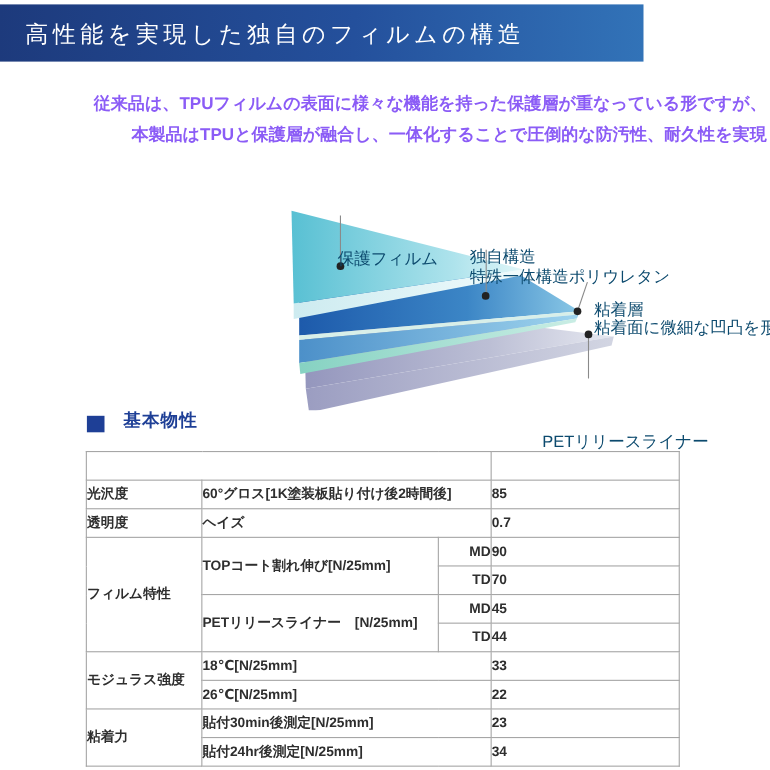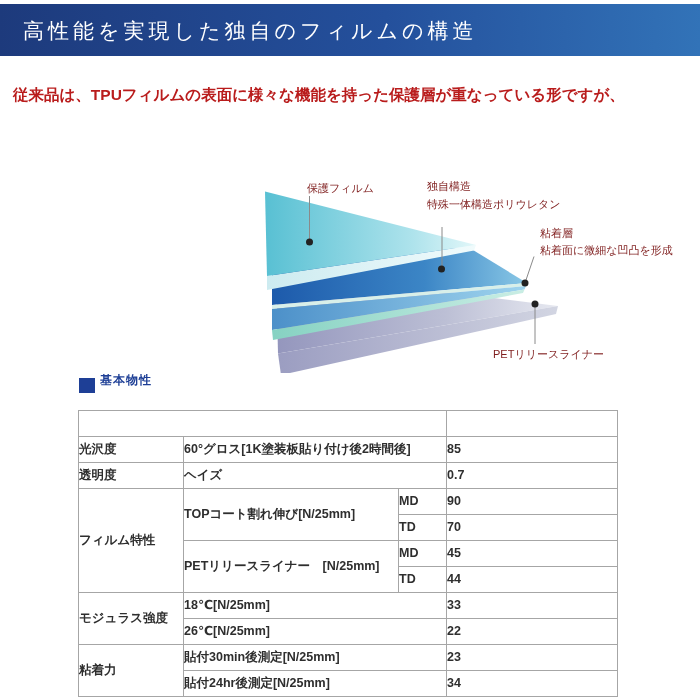--- a/index.html
+++ b/index.html
@@ -1,67 +1,68 @@
 <!DOCTYPE html>
 <html><head>
 <meta charset="utf-8">
 <style>
   html,body{margin:0;padding:0;background:#fff;}
   .page{position:relative;width:700px;height:700px;background:#ffffff;overflow:hidden;
         font-family:"Liberation Sans","DejaVu Sans",sans-serif;}
 
   
-  .banner{position:absolute;left:0;top:4px;width:700px;height:52px;
+  .banner{position:absolute;left:0;top:4px;width:585px;height:52px;
           background:linear-gradient(92deg,#1d3a7c 0%,#24509c 55%,#3273b8 100%);}
   .banner-title{padding-left:23px;line-height:54px;color:#ffffff;font-size:21px;
           letter-spacing:4px;font-weight:500;white-space:nowrap;
           font-family:"DejaVu Serif","Liberation Serif",serif;}
 
   
-  .intro{position:absolute;left:13px;top:81px;width:684px;color:#b91c1c;
-         font-size:15.5px;line-height:28px;font-weight:600;}
+  .intro{position:absolute;left:13px;top:81px;width:684px;color:#8b5cf6;
+         font-size:15.5px;line-height:28px;font-weight:600;text-align:right;}
   .intro div{white-space:nowrap;}
 
   
   .diagram-svg{position:absolute;left:0;top:168px;}
-  .dlabel{position:absolute;font-size:11px;color:#7f1d1d;line-height:18px;white-space:nowrap;}
+  .dlabel{position:absolute;font-size:15px;color:#0c4a6e;line-height:18px;white-space:nowrap;margin-top:48px;}
   .dlabel.small-lh{line-height:17px;}
 
   
   .sec-square{position:absolute;left:79px;top:378px;width:16px;height:15px;background:#1e3f96;}
-  .sec-title{position:absolute;left:100px;top:372px;font-size:12px;font-weight:bold;
+  .sec-title{position:absolute;left:112px;top:372px;font-size:16px;font-weight:bold;
              color:#1e3f96;letter-spacing:1px;white-space:nowrap;}
 
   
   .spec-table-wrap{position:absolute;left:78px;top:410px;}
   table.spec{border-collapse:collapse;table-layout:fixed;width:539px;
              font-size:12.5px;color:#2e2e2e;}
   table.spec td{border:1px solid #a6a6a6;height:25px;padding:0;line-height:1.25;
                 vertical-align:middle;background:#ffffff;font-weight:bold;}
   td.hdr-diag{height:28px;
       background:linear-gradient(to bottom right,
         #ffffff 49.65%,#9a9a9a 49.65%,#9a9a9a 50.35%,#ffffff 50.35%);}
   td.hdr-prod{height:28px;text-align:center;color:#ffffff;font-weight:bold;font-size:13px;
       background:linear-gradient(100deg,#5e95d0 0%,#2d5cab 45%,#1b3787 100%);}
   td.cat{text-align:left;padding-left:12px;}
   td.desc{text-align:left;padding-left:17px;}
-  td.dir{text-align:left;}
+  td.dir{text-align:right;}
   td.val{text-align:left;}
 </style>
 </head>
 <body>
 
 <div class="page">
 
   <div class="banner">
     <div class="banner-title">高性能を実現した独自のフィルムの構造</div>
   </div>
 
   <div class="intro">
     <div>従来品は、TPUフィルムの表面に様々な機能を持った保護層が重なっている形ですが、</div>
+    <div>本製品はTPUと保護層が融合し、一体化することで圧倒的な防汚性、耐久性を実現</div>
   </div>
 
   <svg class="diagram-svg" width="700" height="205" viewBox="0 0 700 205">
     <defs>
       <linearGradient id="gCyan" gradientUnits="userSpaceOnUse" x1="265" y1="60" x2="476" y2="60">
         <stop offset="0" stop-color="#58c0d3"></stop>
           <stop offset="0.7" stop-color="#aee3ec"></stop>
         <stop offset="1" stop-color="#e2f7f9"></stop>
       </linearGradient>
       <linearGradient id="gCyanEdge" gradientUnits="userSpaceOnUse" x1="267" y1="100" x2="474" y2="100">

